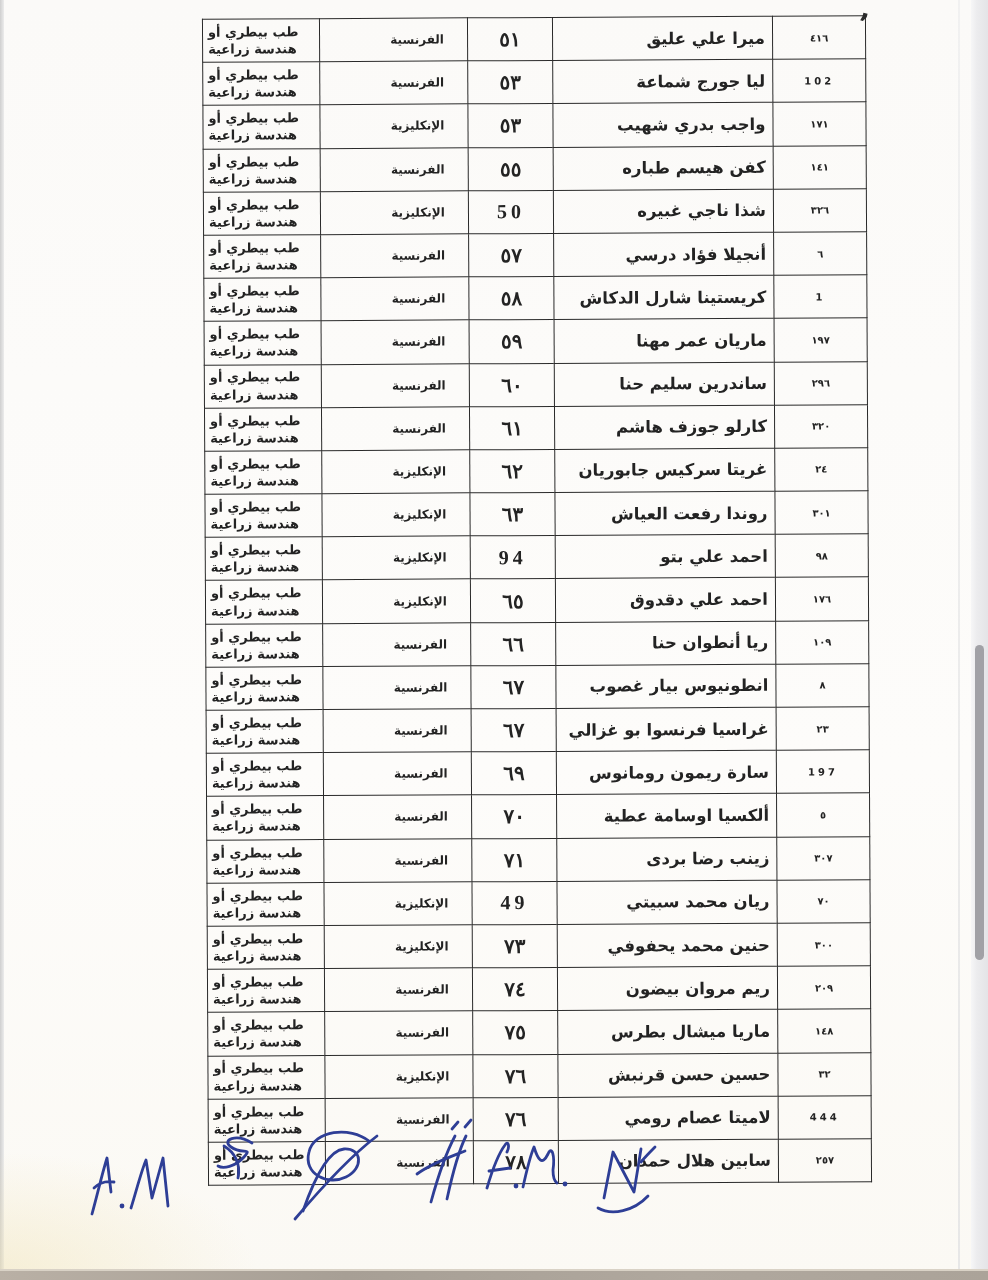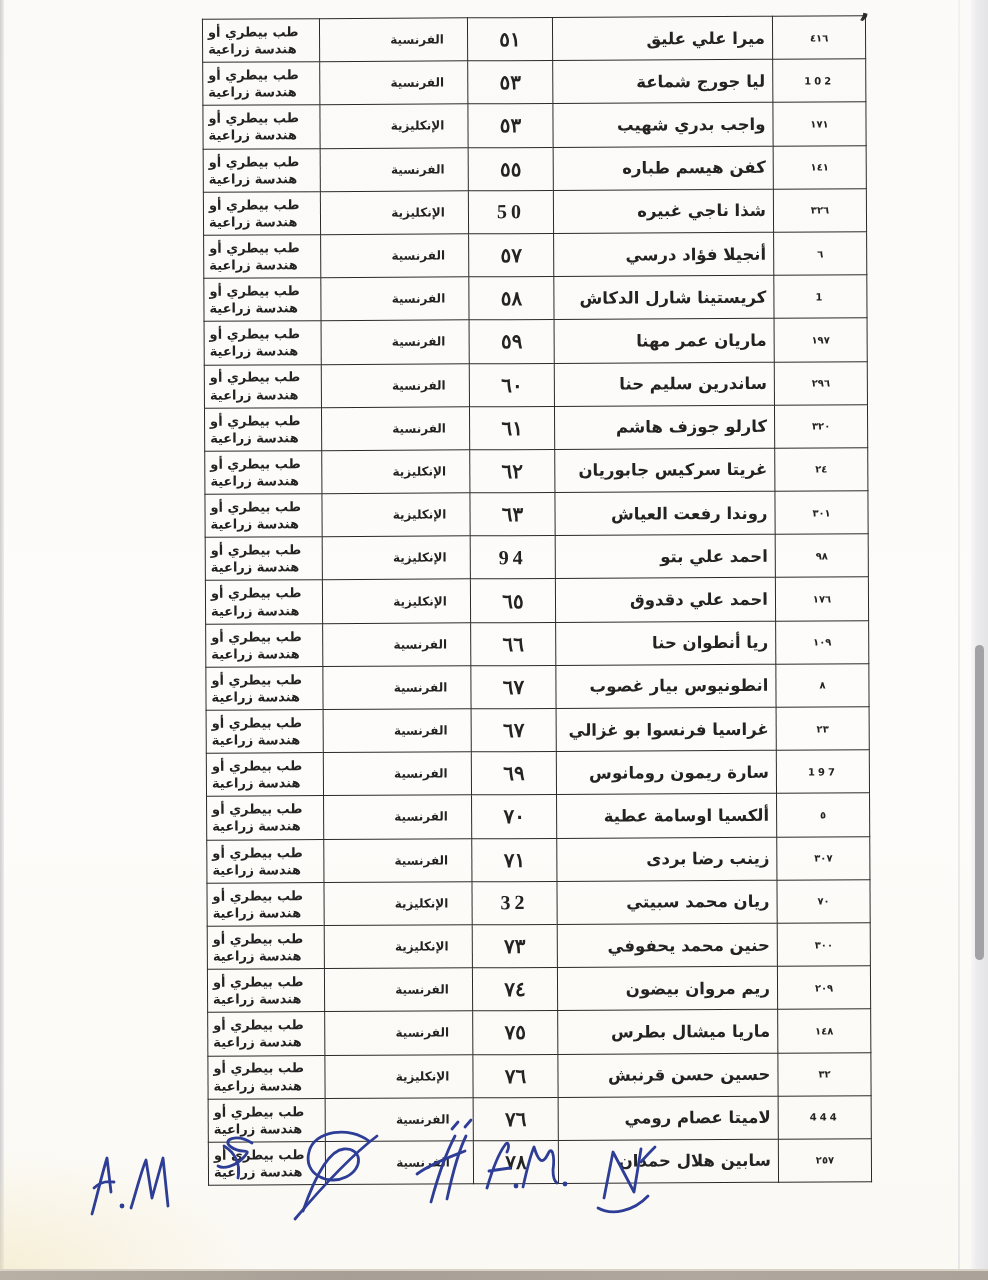--- a/index.html
+++ b/index.html
@@ -280,21 +280,21 @@
     <td class="lang">الفرنسية</td>
     <td class="major">
       <div>طب بيطري أو</div>
       <div>هندسة زراعية</div>
     </td>
   </tr>
 
   <tr>
     <td class="no">٧٠</td>
     <td class="name">ريان محمد سبيتي</td>
-    <td class="score">32</td>
+    <td class="score">49</td>
     <td class="lang">الإنكليزية</td>
     <td class="major">
       <div>طب بيطري أو</div>
       <div>هندسة زراعية</div>
     </td>
   </tr>
 
   <tr>
     <td class="no">٣٠٠</td>
     <td class="name">حنين محمد يحفوفي</td>

